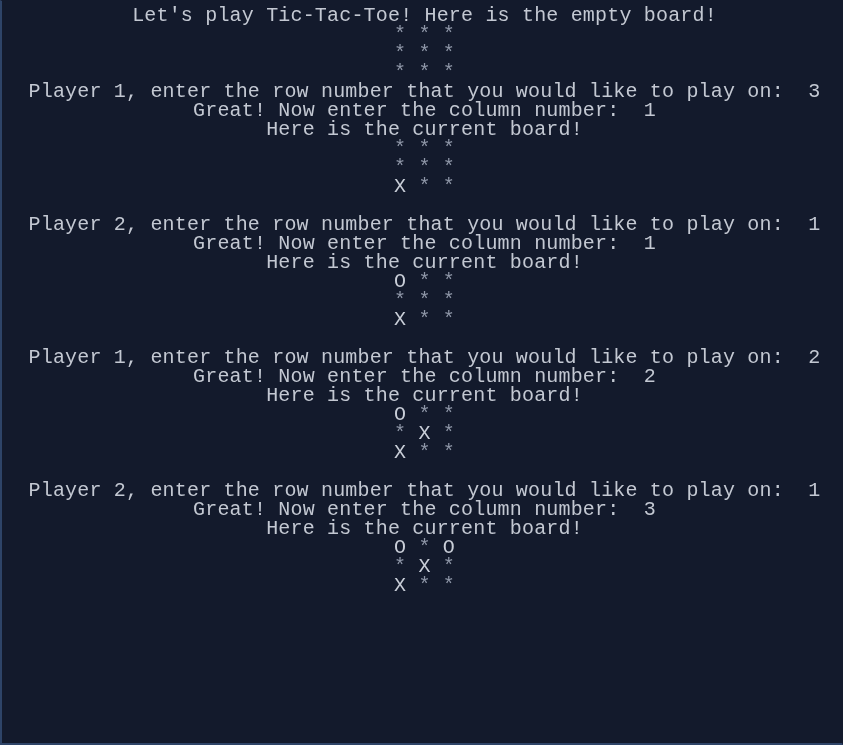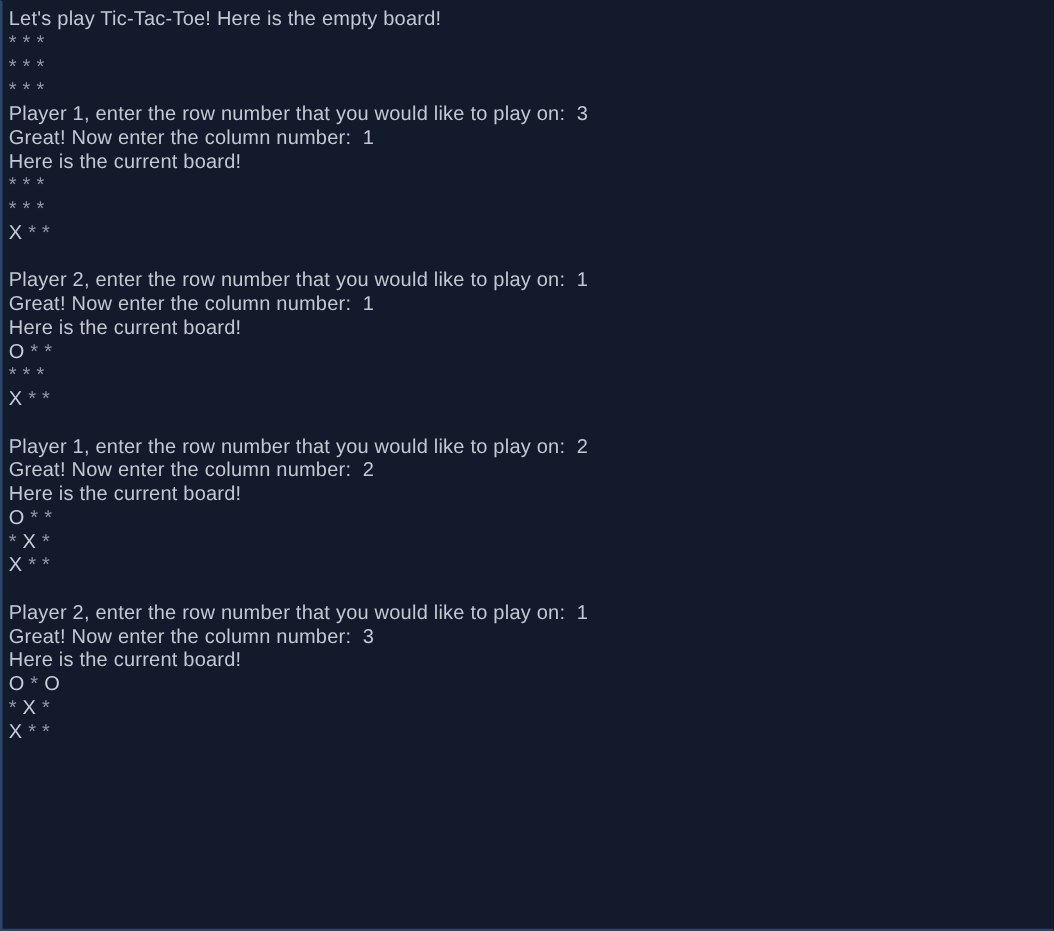--- a/index.html
+++ b/index.html
@@ -21,26 +21,27 @@
     height: 745px;
     background: #131a2c;
     border-left: 2px solid #2e4468;
     border-bottom: 2px solid #2e4468;
     border-right: 1px solid #131a2c;
     border-top: 1px solid #131a2c;
     padding: 5px 0 0 5px;
     overflow: hidden;
   }
   #console {
-    font-family: Liberation Sans, sans-serif;
-    font-size: 16px;
+    font-family: Liberation Mono, monospace;
+    font-size: 20px;
     line-height: 19px;
     letter-spacing: 0.18px;
     color: #c3c8d2;
     white-space: pre;
+    text-align: center;
     -webkit-font-smoothing: antialiased;
   }
   .line {
     height: 19px;
     white-space: pre;
     color: #c3c8d2;
   }
   .line.blank {
     height: 19px;
   }

